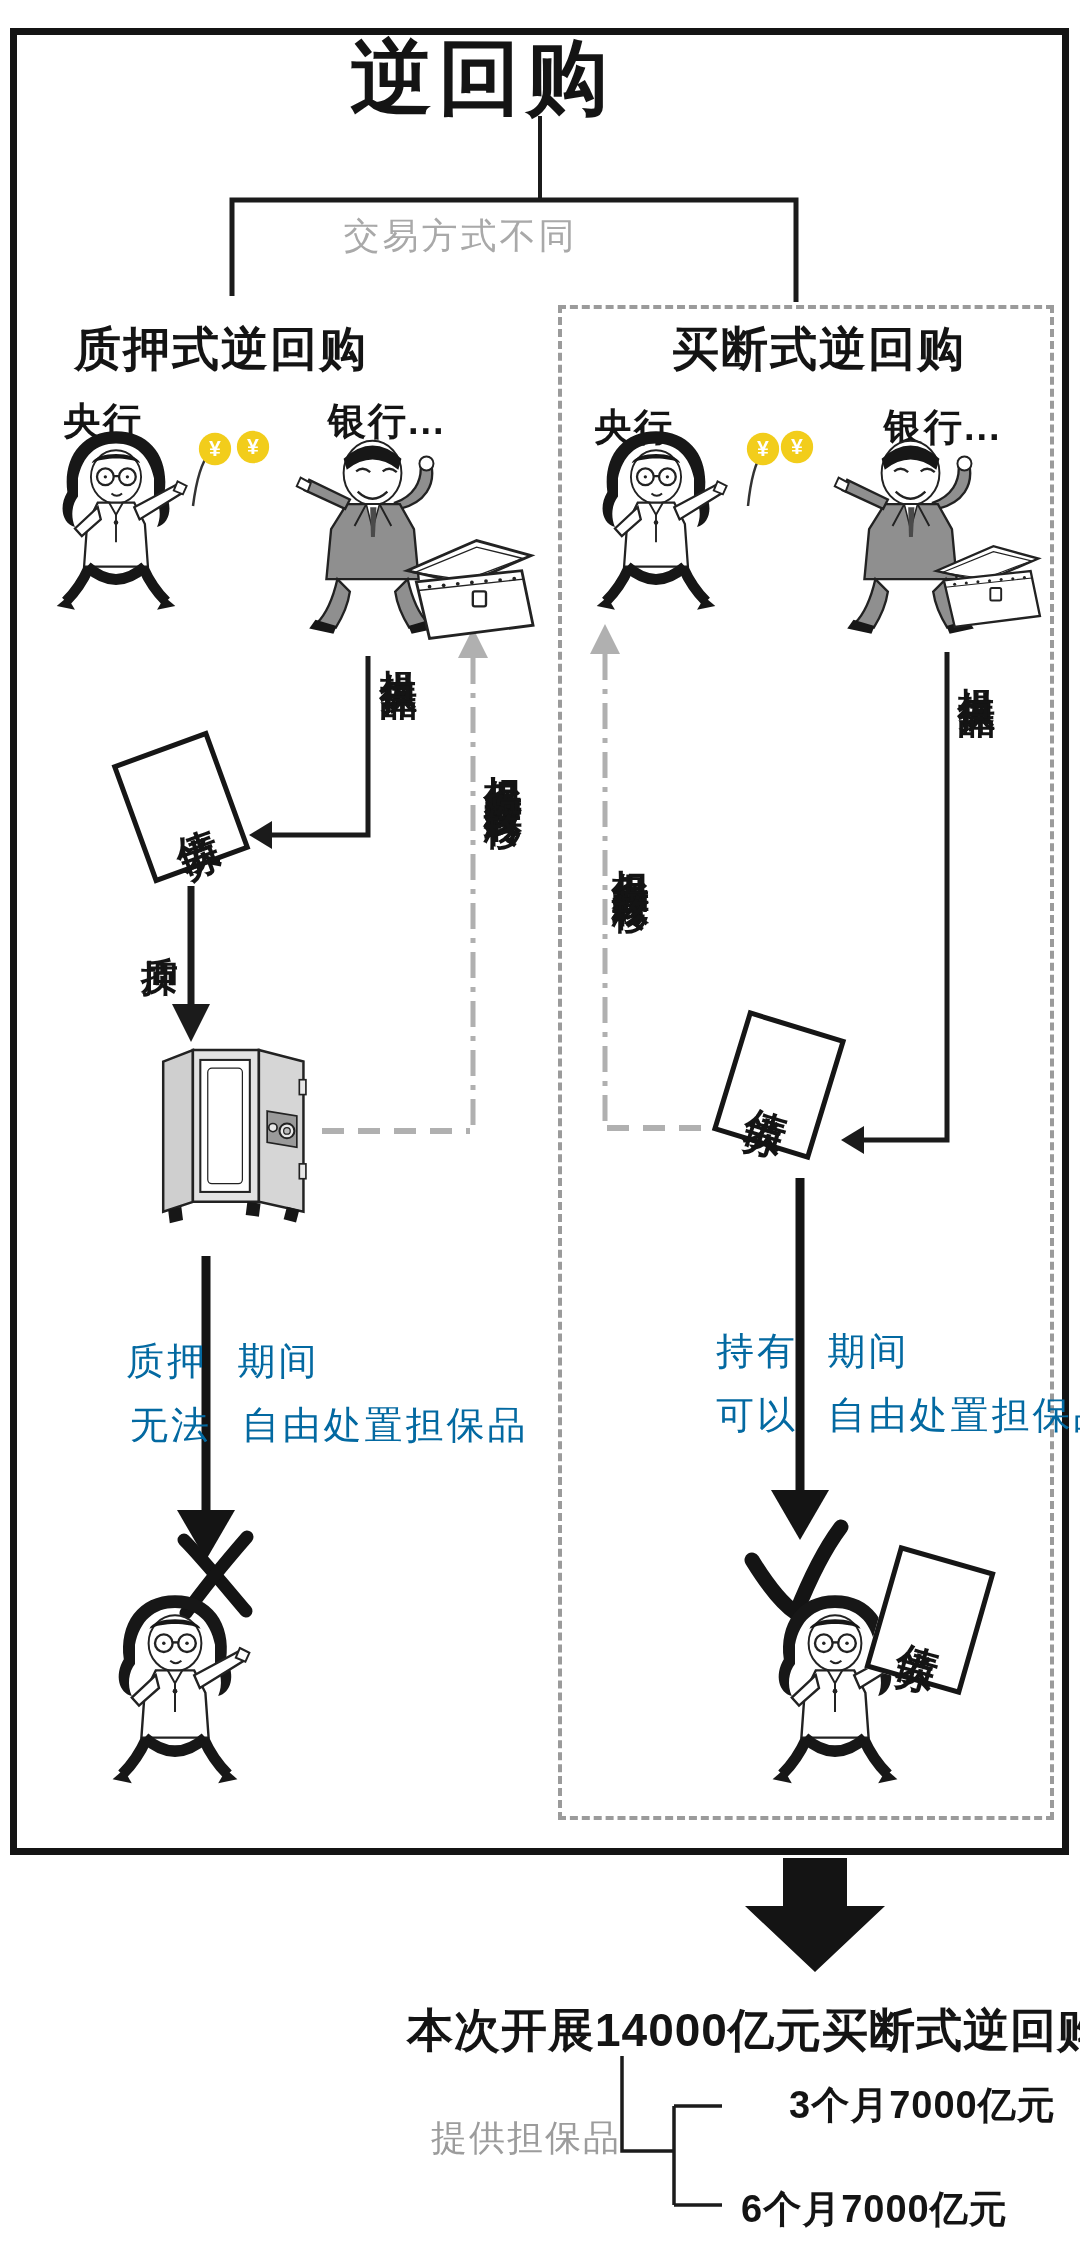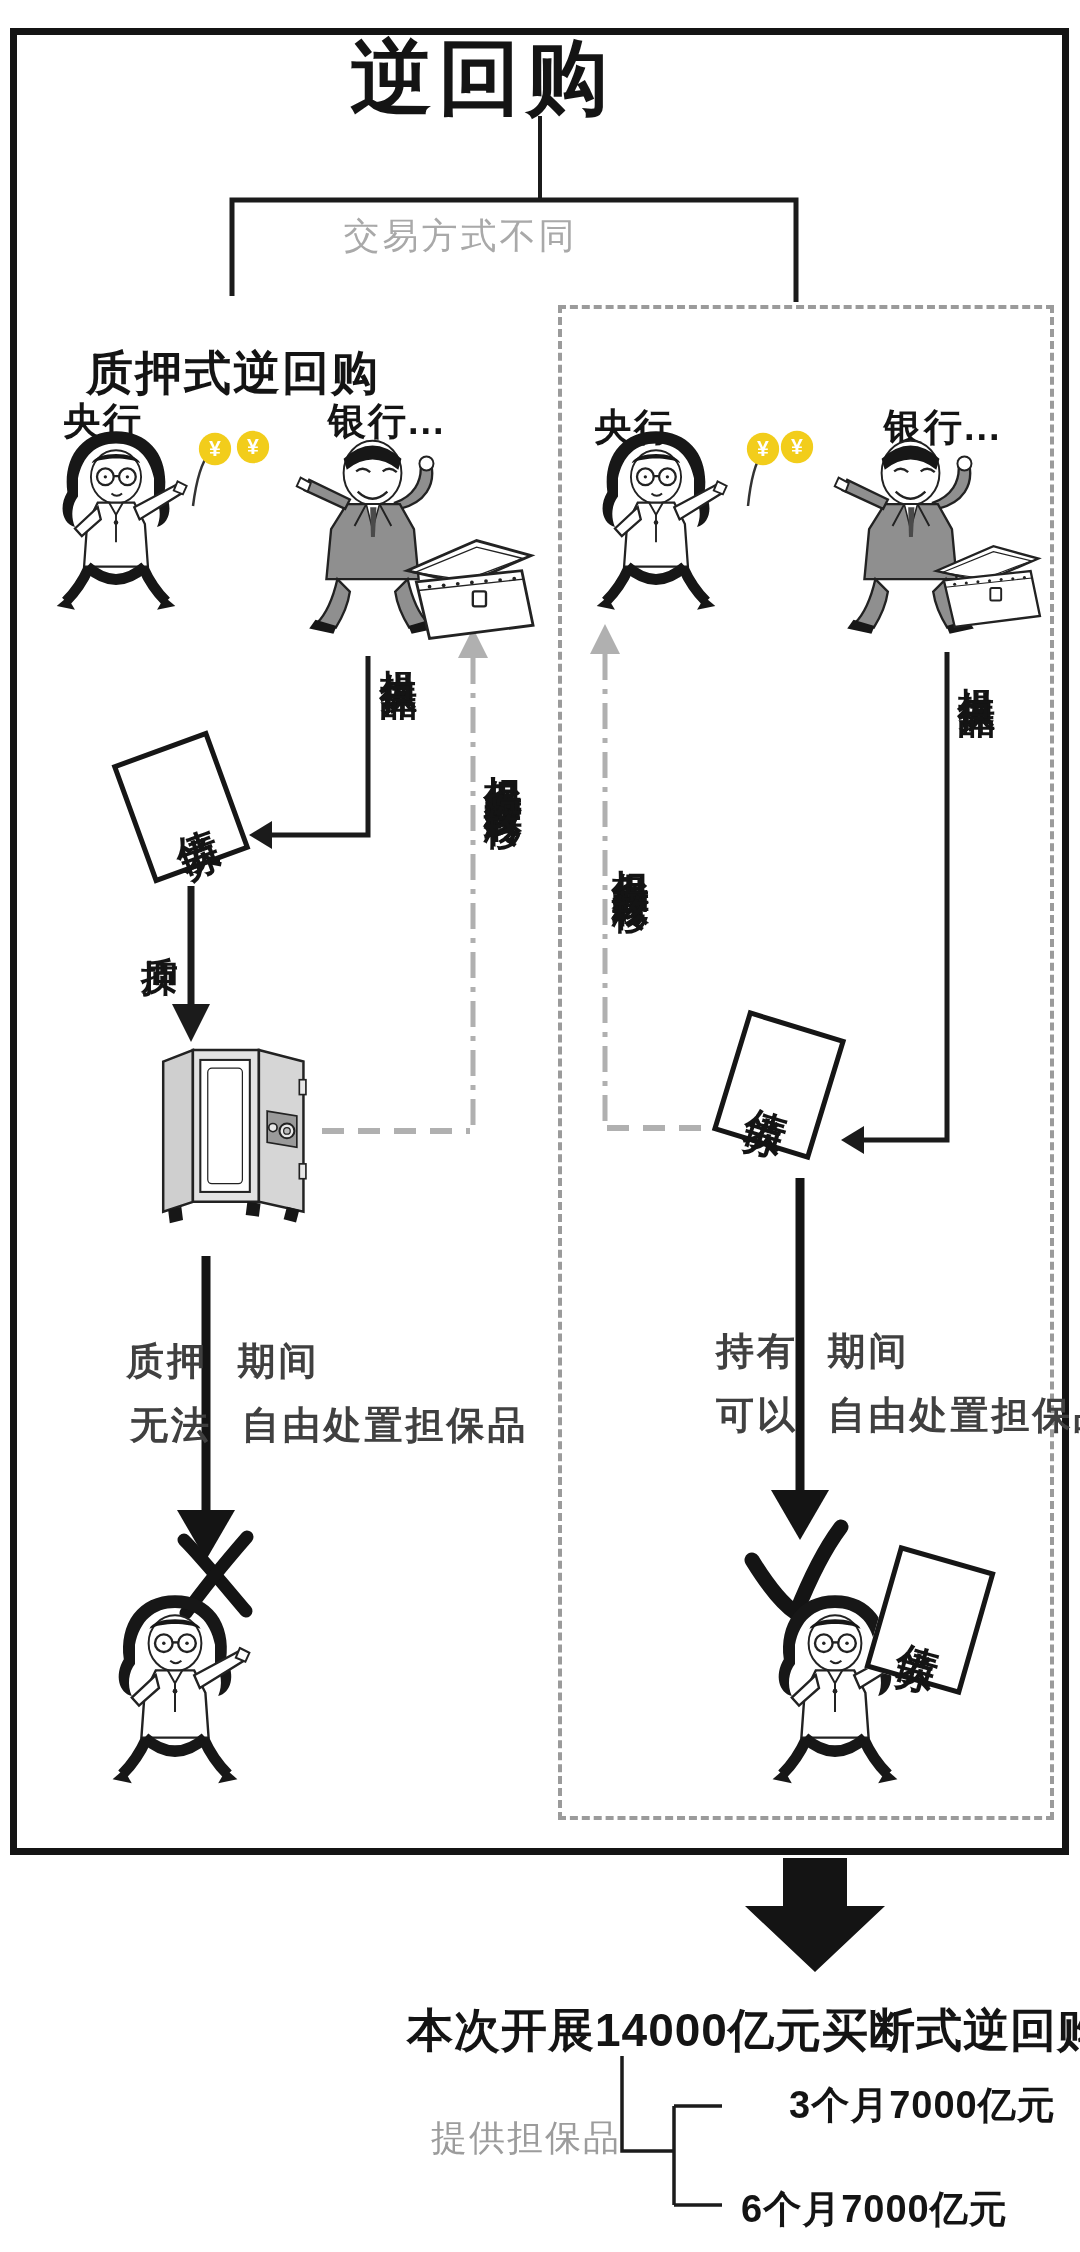--- a/index.html
+++ b/index.html
@@ -8,21 +8,21 @@
     font-family:"Liberation Sans","DejaVu Sans",sans-serif;color:#141414;
   }
   .abs{position:absolute;}
   .outer-box{left:10px;top:28px;width:1059px;height:1827px;border:7px solid #141414;box-sizing:border-box;}
   .dashed-box{left:558px;top:305px;width:496px;height:1515px;border:4px dashed #9b9b9b;box-sizing:border-box;}
   .main-title{left:0;top:24px;width:964px;text-align:center;font-size:82px;font-weight:900;letter-spacing:6px;}
   .branch-label{left:0;top:212px;width:921px;text-align:center;font-size:36px;color:#a9a9a9;letter-spacing:3px;}
   .col-heading{font-size:47px;font-weight:900;letter-spacing:2px;white-space:nowrap;}
   .actor-label{font-size:38px;font-weight:600;letter-spacing:2px;white-space:nowrap;}
   .vtext{writing-mode:vertical-rl;text-orientation:upright;font-weight:900;letter-spacing:4px;line-height:1;}
-  .gray-line{font-size:38px;font-weight:700;color:#404040;letter-spacing:3px;word-spacing:16px;white-space:nowrap;}
+  .gray-line{font-size:38px;font-weight:400;color:#0369a1;letter-spacing:3px;word-spacing:16px;white-space:nowrap;}
   .note{border:5px solid #161616;background:#ffffff;display:flex;align-items:center;justify-content:center;box-sizing:border-box;}
   .note .vtext{font-size:42px;letter-spacing:6px;color:#141414;}
   .coin{width:34px;height:34px;}
   .bottom-headline{font-size:46px;font-weight:900;letter-spacing:1px;white-space:nowrap;}
   .split-label{font-size:36px;color:#9c9c9c;letter-spacing:2px;white-space:nowrap;}
   .term-label{font-size:38px;font-weight:600;letter-spacing:1px;white-space:nowrap;}
   svg{display:block;}
   .overlay{left:0;top:0;pointer-events:none;}
 </style>
 </head>
@@ -145,21 +145,21 @@
     <path d="M752,1560 C768,1586 784,1605 796,1613 C806,1588 822,1552 841,1527" stroke="#141414" stroke-width="15" fill="none" stroke-linecap="round" stroke-linejoin="round"></path>
 
     <polygon points="783,1858 847,1858 847,1906 885,1906 815,1972 745,1906 783,1906" fill="#141414"></polygon>
 
     <path d="M622,2056 V2151 H674 M674,2106 V2205 M674,2106 H722 M674,2205 H722" stroke="#1b1b1b" stroke-width="3.5" fill="none"></path>
   </svg>
 
   <div class="abs main-title">逆回购</div>
   <div class="abs branch-label">交易方式不同</div>
 
-  <div class="abs col-heading" style="left:86px;top:318px;margin-top:24px;">质押式逆回购</div>
+  <div class="abs col-heading" style="left:74px;top:318px;">质押式逆回购</div>
   <div class="abs actor-label" style="left:63px;top:396px;">央行</div>
   <div class="abs actor-label" style="left:328px;top:396px;">银行...</div>
 
   <svg class="abs coin" style="left:198px;top:432px;" viewBox="0 0 40 40">
     <circle cx="20" cy="20" r="19" fill="#f2cd1b"></circle>
     <text x="20" y="28" text-anchor="middle" font-size="25" font-weight="900" fill="#ffffff">¥</text>
   </svg>
   <svg class="abs coin" style="left:236px;top:430px;" viewBox="0 0 40 40">
     <circle cx="20" cy="20" r="19" fill="#f2cd1b"></circle>
     <text x="20" y="28" text-anchor="middle" font-size="25" font-weight="900" fill="#ffffff">¥</text>
@@ -188,20 +188,21 @@
       <use href="#sym-safe"></use>
     </svg>
 
   <div class="abs gray-line" style="left:126px;top:1336px;">质押 期间</div>
   <div class="abs gray-line" style="left:130px;top:1400px;">无法 自由处置担保品</div>
 
   <svg class="abs" style="left:95px;top:1592px;" width="160" height="208" viewBox="0 0 200 260">
       <use href="#sym-woman"></use>
     </svg>
 
+  <div class="abs col-heading" style="left:672px;top:318px;">买断式逆回购</div>
   <div class="abs actor-label" style="left:594px;top:402px;">央行</div>
   <div class="abs actor-label" style="left:884px;top:402px;">银行...</div>
 
   <svg class="abs coin" style="left:746px;top:432px;" viewBox="0 0 40 40">
     <circle cx="20" cy="20" r="19" fill="#f2cd1b"></circle>
     <text x="20" y="28" text-anchor="middle" font-size="25" font-weight="900" fill="#ffffff">¥</text>
   </svg>
   <svg class="abs coin" style="left:780px;top:430px;" viewBox="0 0 40 40">
     <circle cx="20" cy="20" r="19" fill="#f2cd1b"></circle>
     <text x="20" y="28" text-anchor="middle" font-size="25" font-weight="900" fill="#ffffff">¥</text>

